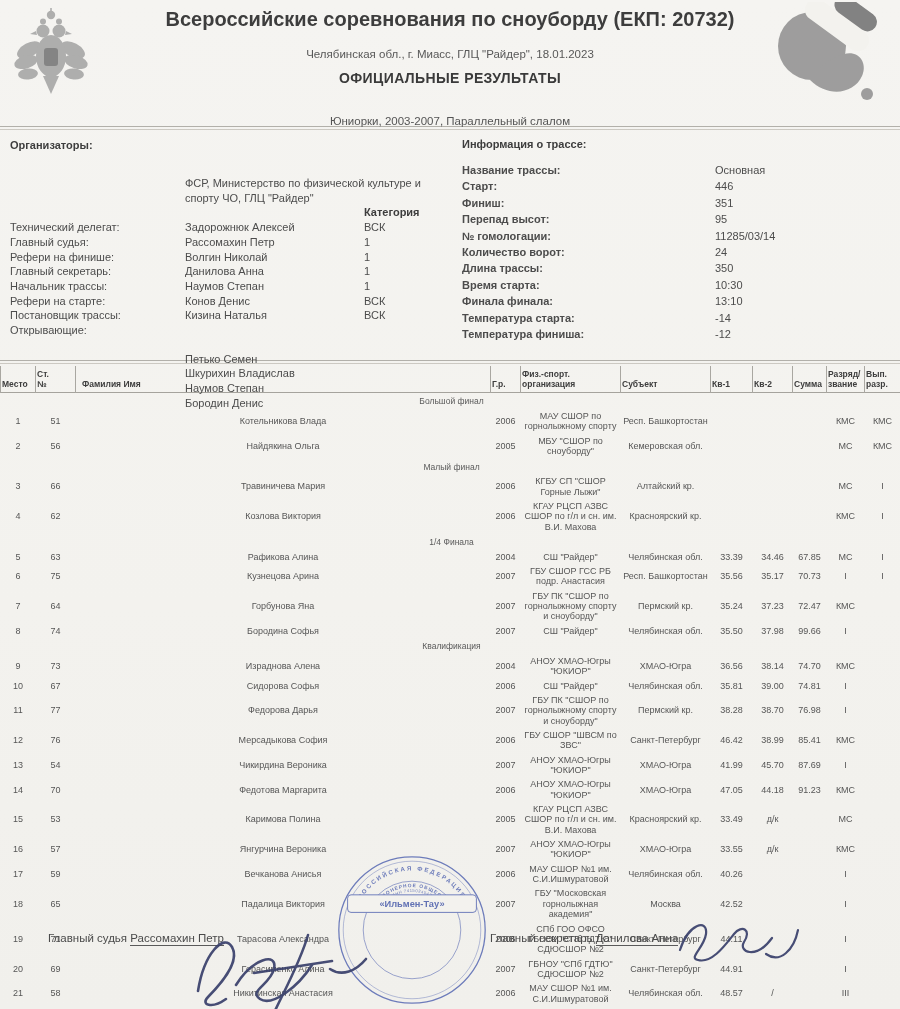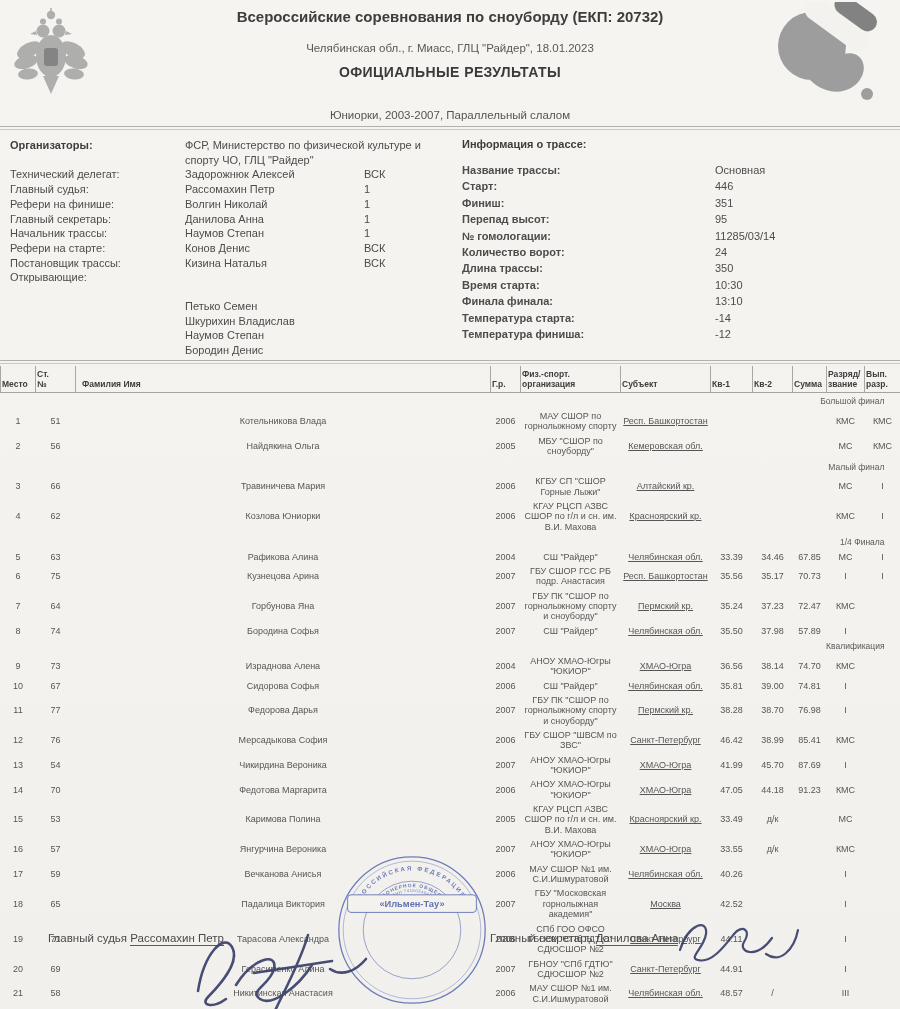--- a/index.html
+++ b/index.html
@@ -2,55 +2,55 @@
 <html><head>
 <meta charset="utf-8">
 <style>
   html,body{margin:0;padding:0;background:#e9e8e5;}
   .page{width:900px;height:1009px;margin:0 auto;position:relative;overflow:hidden;
         background:linear-gradient(180deg,#f5f4f1 0%,#f3f2ee 60%,#f1f0ec 100%);
         font-family:"Liberation Sans",sans-serif;color:#4c4c4c;}
   
   .header{position:relative;height:126px;}
   .head-center{text-align:center;padding-top:8px;}
-  .title{font-size:15px;font-weight:bold;color:#3d3d3d;}
+  .title{font-size:20px;font-weight:bold;color:#3d3d3d;}
   .venue{font-size:11.5px;margin-top:17px;color:#585858;}
   .doc-title{font-size:14px;font-weight:bold;margin-top:10px;letter-spacing:.4px;color:#3a3a3a;}
   .category{font-size:11.5px;margin-top:29px;color:#545454;}
   .coat{position:absolute;left:10px;top:4px;}
   .logo{position:absolute;right:12px;top:2px;}
   .hrule{height:2px;border-top:1px solid #b2b0aa;border-bottom:1px solid #ccc9c2;}
   
   .info{position:relative;height:230px;padding-left:16px;}
   .officials{position:absolute;left:10px;top:8px;width:452px;font-size:11px;}
   .o-row{display:flex;line-height:14.7px;}
   .o-label{width:175px;flex:none;}
   .o-name{width:179px;flex:none;}
-  .o-name.wide{width:240px;}
+  .o-name.wide{width:240px;margin-top:38px;}
   .o-cat{flex:none;}
   .bold{font-weight:bold;color:#3d3d3d;}
   .spacer14{height:14px;}
   .course{position:absolute;left:462px;top:8px;width:432px;font-size:11px;}
   .course-title{font-weight:bold;color:#3d3d3d;margin-bottom:12px;}
   .c-row{display:flex;line-height:16.4px;}
   .c-label{width:253px;flex:none;font-weight:bold;}
   
   .tbl-wrap{margin-top:2px;}
   table.results{width:900px;border-collapse:collapse;table-layout:fixed;}
   table.results thead tr{border-bottom:1px solid #a5a39d;}
   table.results th{border-left:1px solid #a9a7a1;font-size:8.5px;font-weight:bold;color:#3d3d3d;
       vertical-align:bottom;padding:3px 1px;white-space:pre-line;line-height:1.2;text-align:left;}
   table.results th:last-child{border-right:1px solid #a9a7a1;}
   table.results th.h-name{text-align:left;padding-left:6px;}
   table.results td{font-size:9px;padding:2px 1px;text-align:center;vertical-align:middle;color:#565656;line-height:1.15;}
   td.c-name{text-align:left;padding-left:6px;font-size:9.5px;}
   td.c-org{font-size:6px;line-height:6.4px;color:#6d6d6d;}
-  td.c-subj{font-size:7.5px;color:#5f5f5f;text-decoration:underline;}
+  td.c-subj{font-size:7.5px;color:#5f5f5f;}
   td.c-kvv,td.c-sum{font-size:8.8px;}
-  tr.section-label td{text-align:right;font-size:8.5px;color:#5a5a5a;padding:4px 16px 2px 2px;}
+  tr.section-label td{text-align:center;font-size:8.5px;color:#5a5a5a;padding:4px 0 2px 2px;}
   
   .footer{position:absolute;left:0;top:920px;width:900px;font-size:11.5px;color:#4a4a4a;}
   .judge{position:absolute;left:48px;top:12px;}
   .secretary{position:absolute;left:490px;top:12px;}
   .sig-name{border-bottom:1px solid #5a5a5a;padding-bottom:1px;}
   .stamp{position:absolute;left:252px;top:848px;}
   .sig1{position:absolute;left:180px;top:925px;}
   .sig2{position:absolute;left:668px;top:908px;}
 </style>
 </head>
@@ -99,20 +99,25 @@
     </svg>
   </div>
 
   <div class="hrule"></div>
 
   <div class="info">
     <div class="officials">
       <div class="o-row">
         <span class="o-label bold">Организаторы:</span>
         <span class="o-name wide">ФСР, Министерство по физической культуре и спорту ЧО, ГЛЦ "Райдер"</span>
+      </div>
+      <div class="o-row">
+        <span class="o-label"></span>
+        <span class="o-name"></span>
+        <span class="o-cat bold">Категория</span>
       </div>
       <div id="officials-rows">
           <div class="o-row">
             <span class="o-label">Технический делегат:</span>
             <span class="o-name">Задорожнюк Алексей</span>
             <span class="o-cat">ВСК</span>
           </div>
           <div class="o-row">
             <span class="o-label">Главный судья:</span>
             <span class="o-name">Рассомахин Петр</span>
@@ -299,21 +304,21 @@
             <td class="c-subj">Алтайский кр.</td>
             <td class="c-kvv"></td>
             <td class="c-kvv"></td>
             <td class="c-sum"></td>
             <td class="c-rank">МС</td>
             <td class="c-vyp">I</td>
           </tr>
           <tr>
             <td class="c-place">4</td>
             <td class="c-bib">62</td>
-            <td class="c-name">Козлова Юниорки</td>
+            <td class="c-name">Козлова Виктория</td>
             <td class="c-yob">2006</td>
             <td class="c-org">КГАУ РЦСП АЗВС СШОР по г/л и сн. им. В.И. Махова</td>
             <td class="c-subj">Красноярский кр.</td>
             <td class="c-kvv"></td>
             <td class="c-kvv"></td>
             <td class="c-sum"></td>
             <td class="c-rank">КМС</td>
             <td class="c-vyp">I</td>
           </tr>
           <tr class="section-label">
@@ -360,21 +365,21 @@
           </tr>
           <tr>
             <td class="c-place">8</td>
             <td class="c-bib">74</td>
             <td class="c-name">Бородина Софья</td>
             <td class="c-yob">2007</td>
             <td class="c-org">СШ "Райдер"</td>
             <td class="c-subj">Челябинская обл.</td>
             <td class="c-kvv">35.50</td>
             <td class="c-kvv">37.98</td>
-            <td class="c-sum">57.89</td>
+            <td class="c-sum">99.66</td>
             <td class="c-rank">I</td>
             <td class="c-vyp"></td>
           </tr>
           <tr class="section-label">
             <td colspan="11">Квалификация</td>
           </tr>
           <tr>
             <td class="c-place">9</td>
             <td class="c-bib">73</td>
             <td class="c-name">Израднова Алена</td>

